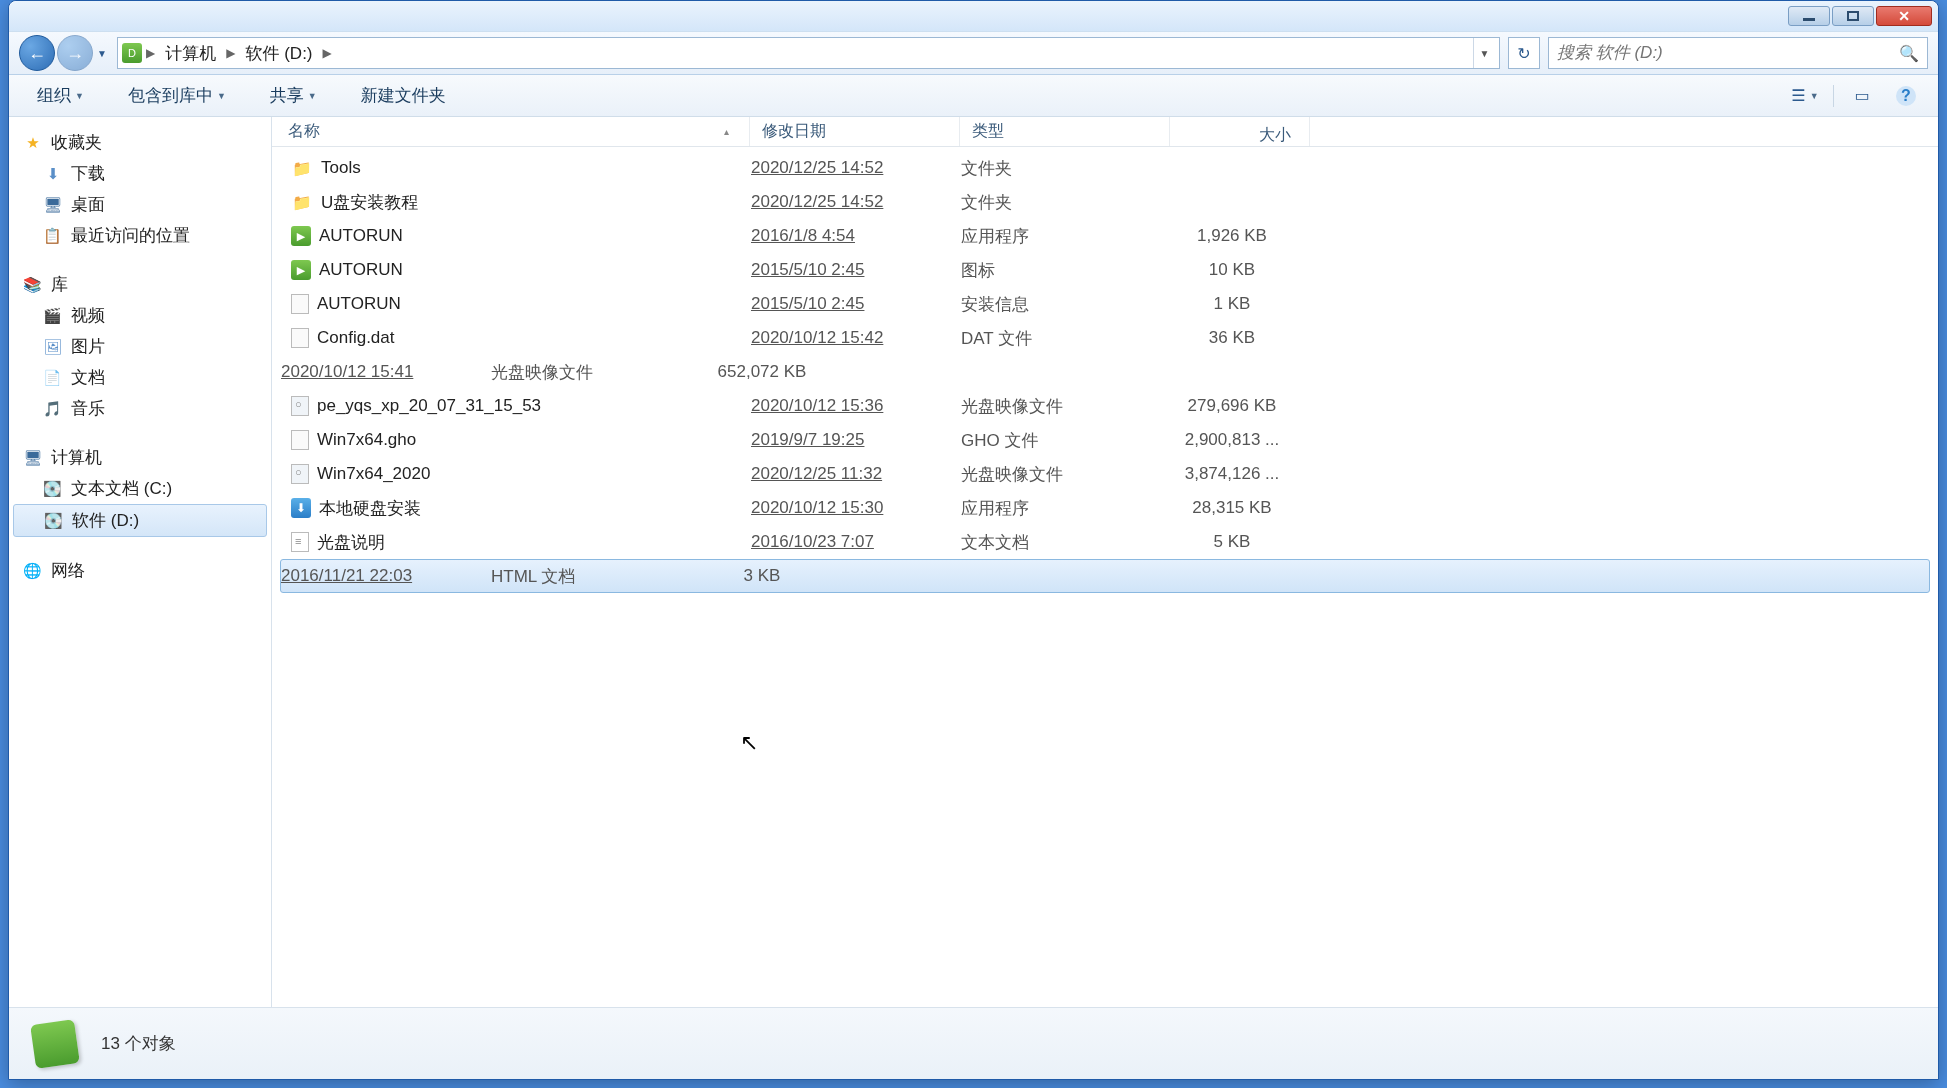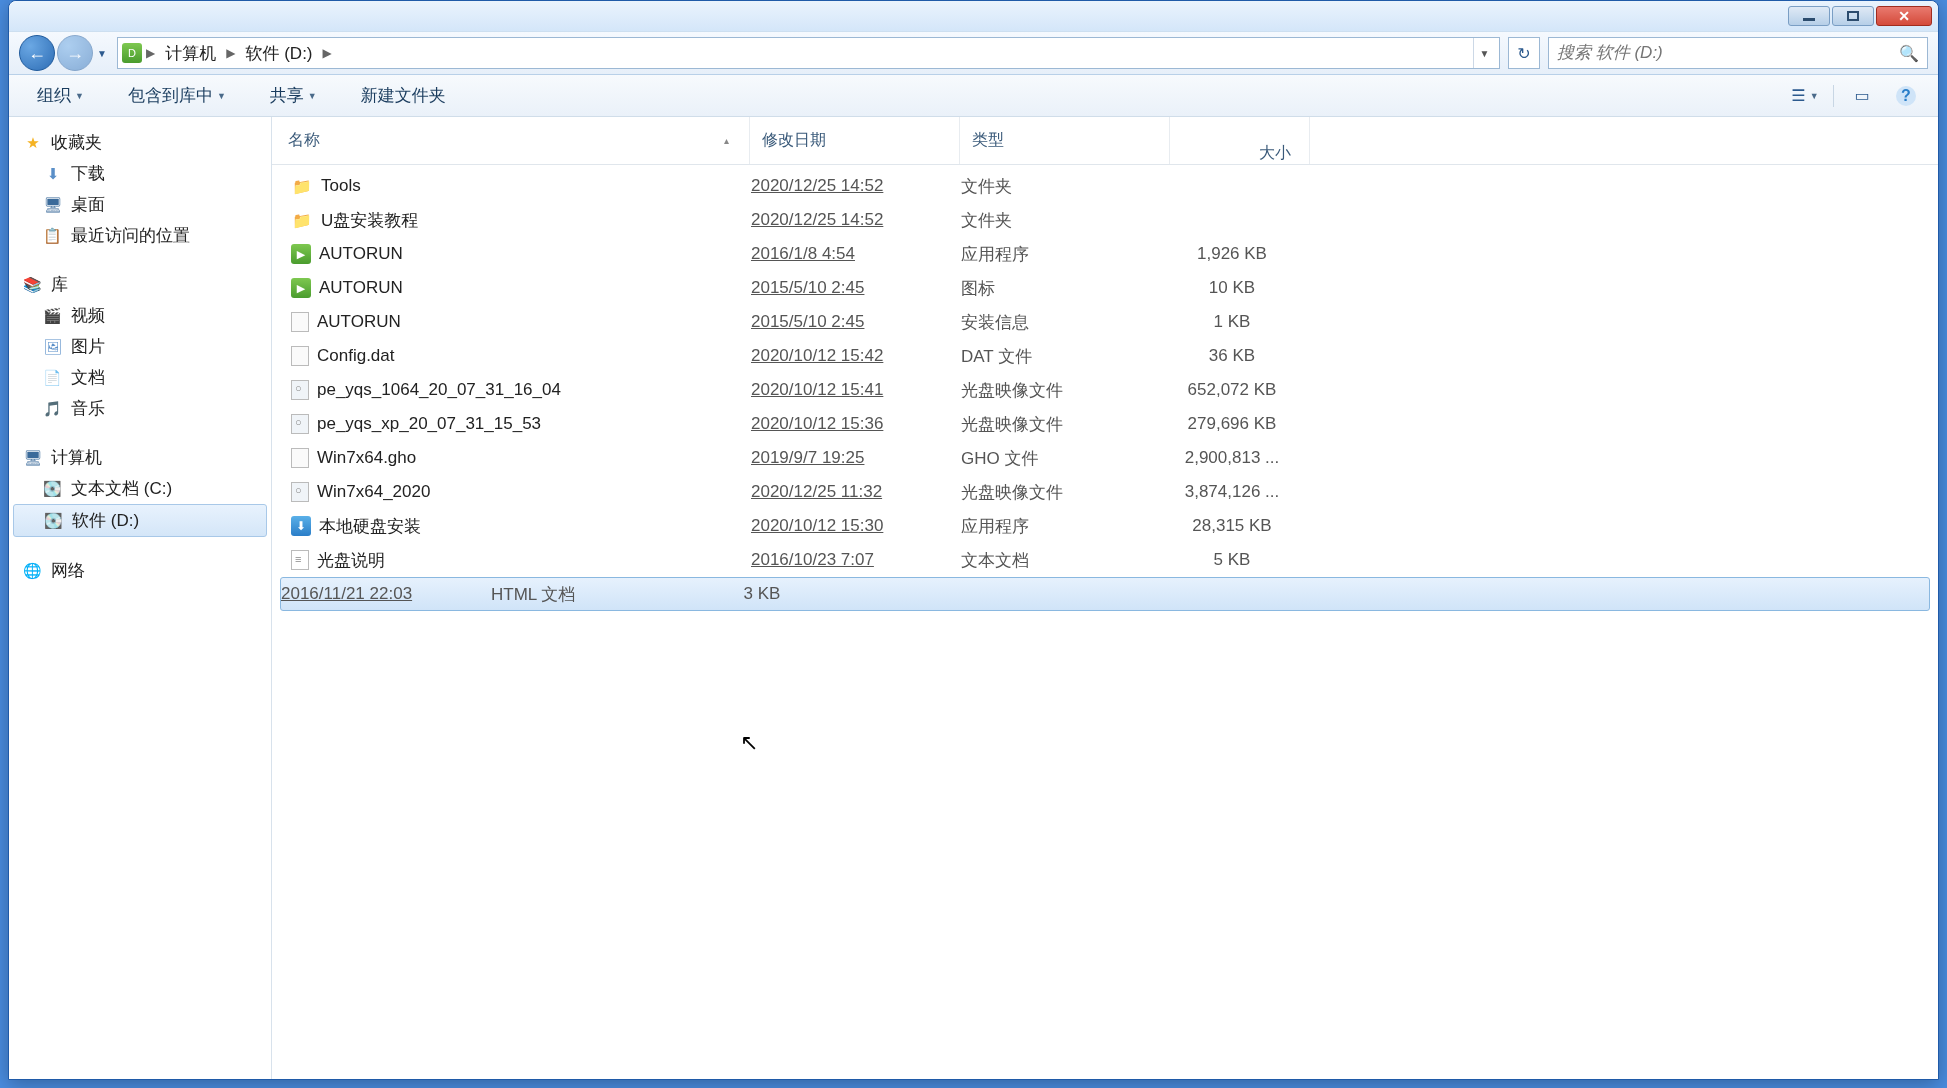--- a/index.html
+++ b/index.html
@@ -72,21 +72,21 @@
 .sb-icon { width:20px; height:20px; display:inline-flex; align-items:center; justify-content:center; font-size:15px; }
 .star { color:#f5b324; }
 .folder-blue { color:#5a8fc8; }
 .monitor { color:#3a6a9a; }
 .drive { color:#6a8aaa; }
 .drive-d { color:#4a9c2e; }
 .network { color:#3a8ac8; }
 .library { color:#c8a85a; }
 
 .filepane { flex:1; background:#fff; display:flex; flex-direction:column; overflow:hidden; }
-.columns { height:48px; border-bottom:1px solid #e0e6ec; display:flex; align-items:center; font-size:16px; color:#3a5a7a; }
+.columns { height:30px; border-bottom:1px solid #e0e6ec; display:flex; align-items:center; font-size:16px; color:#3a5a7a; }
 .col { padding:0 12px; border-right:1px solid #e8ecf0; height:100%; display:flex; align-items:center; cursor:pointer; }
 .col-name { width: 478px; padding-left: 16px; }
 .col-date { width: 210px; }
 .col-type { width: 210px; }
 .col-size { width: 140px; justify-content:flex-end; padding-right:18px;align-items:flex-end; }
 .sort-ind { margin-left:auto; margin-right:8px; color:#888; font-size:10px;}
 
 .filelist { padding: 4px 8px; }
 .file-row { height:34px; display:flex; align-items:center; font-size:17px; color:#222; cursor:pointer; border:1px solid transparent; border-radius:3px; }
 .file-row.sel { background: linear-gradient(#e6f1fd,#d0e4f8); border:1px solid #8ab8e0; }
@@ -323,24 +323,20 @@
           <div class="file-row">
             <div class="fc-name">
               <span class="file-icon dat-ico"></span>
               <span>Config.dat</span>
             </div>
             <div class="fc-date">2020/10/12 15:42</div>
             <div class="fc-type">DAT 文件</div>
             <div class="fc-size">36 KB</div>
           </div>
           <div class="file-row">
-            <div class="fc-name">
-              <span class="file-icon iso-ico"></span>
-              <span>pe_yqs_1064_20_07_31_16_04</span>
-            </div>
             <div class="fc-date">2020/10/12 15:41</div>
             <div class="fc-type">光盘映像文件</div>
             <div class="fc-size">652,072 KB</div>
           </div>
           <div class="file-row">
             <div class="fc-name">
               <span class="file-icon iso-ico"></span>
               <span>pe_yqs_xp_20_07_31_15_53</span>
             </div>
             <div class="fc-date">2020/10/12 15:36</div>
@@ -386,16 +382,22 @@
           <div class="file-row sel">
             <div class="fc-date">2016/11/21 22:03</div>
             <div class="fc-type">HTML 文档</div>
             <div class="fc-size">3 KB</div>
           </div>
         </div>
     </div>
 
   </div>
 
+  <div class="statusbar">
+    <div class="status-icon">
+        <div class="status-icon-inner"></div>
+      </div>
+    <div class="status-text">13 个对象</div>
+  </div>
 
 </div>
 
 <div class="cursor-arrow">↖</div>
 
 </body></html>

